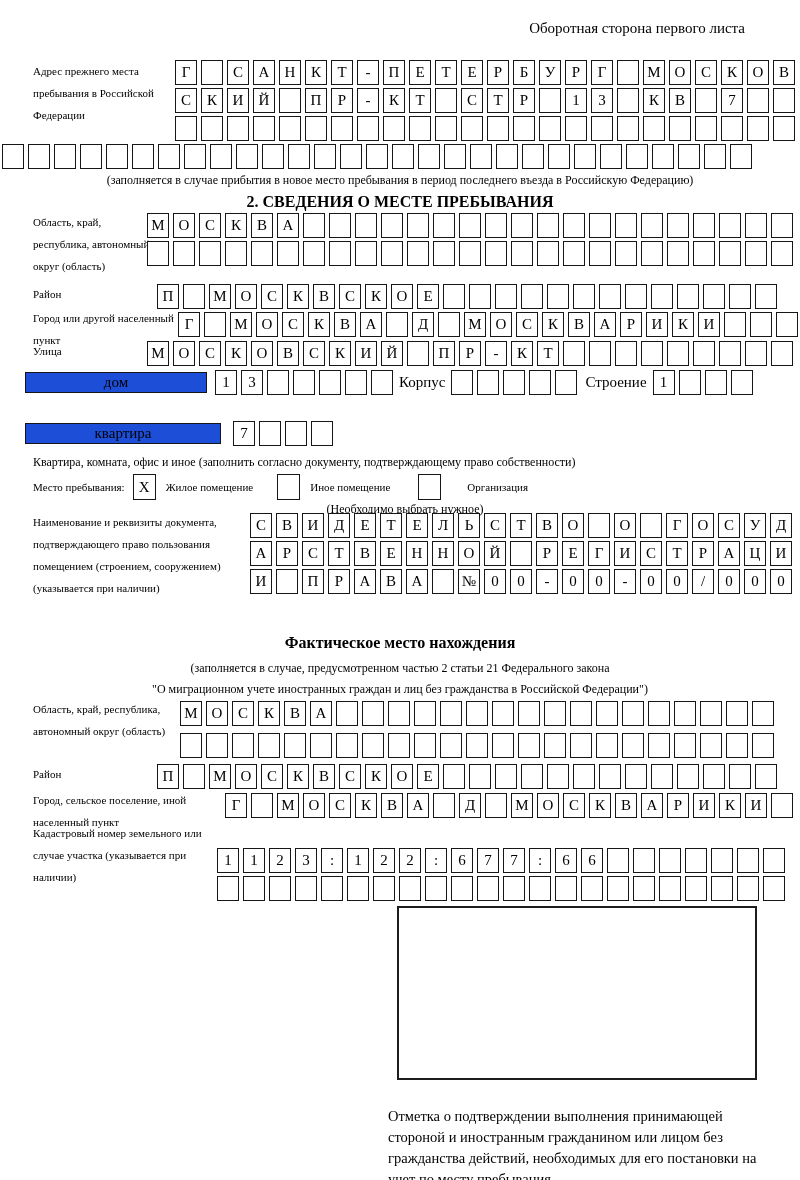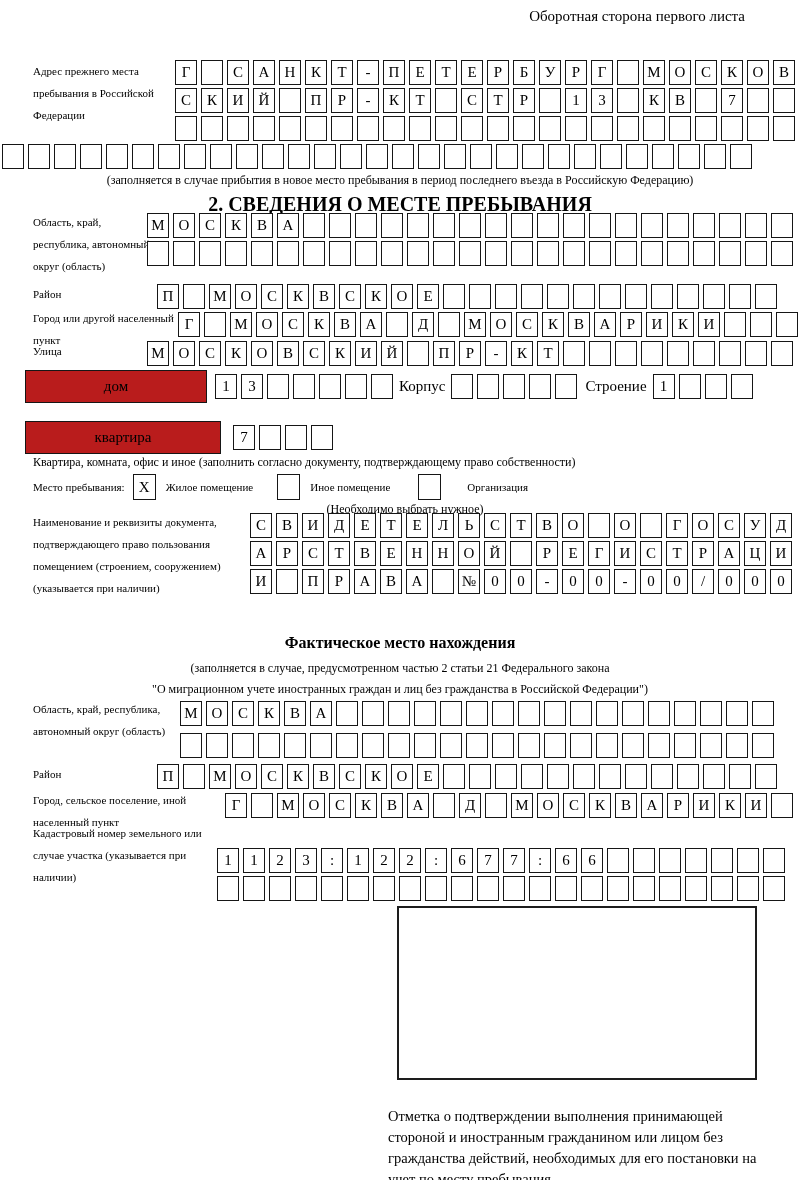--- a/index.html
+++ b/index.html
@@ -7,40 +7,40 @@
   body {
     width: 800px; height: 1180px;
     font-family: "Liberation Serif", "DejaVu Serif", serif;
     color: #000;
   }
   .page { position: relative; width: 800px; height: 1180px; overflow: hidden; background: #fff; }
   .abs { position: absolute; }
 
   .label { font-size: 11px; line-height: 22px; }
   .note { font-size: 12px; line-height: 19px; }
-  .title { font-size: 20px; font-weight: bold; }
+  .title { font-size: 16px; font-weight: bold; }
   .center { width: 800px; text-align: center; }
 
   .grid-row { display: flex; }
   .cell {
     flex: none; width: 22px; height: 25px;
     border: 1.6px solid #161616; margin-right: 4px;
     display: flex; align-items: center; justify-content: center;
     font-size: 15px; line-height: 1; background: #fff;
   }
   .cell:last-child { margin-right: 0; }
 
   .labelbox {
-    flex: none; height: 33px; border: 1.6px solid #161616;
+    flex: none; height: 21px; border: 1.6px solid #161616;
     display: flex; align-items: center; justify-content: center;
-    font-size: 15px; background: #b91c1c;
+    font-size: 15px; background: #1d4ed8;
   }
 
   
-  .corner-note { top: 8px; right: 55px; font-size: 15px; }
+  .corner-note { top: 20px; right: 55px; font-size: 15px; }
   .prev-label { left: 33px; top: 60px; width: 132px; }
   .prev-row1 { left: 175px; top: 60px; }
   .prev-row2 { left: 175px; top: 88px; }
   .prev-row3 { left: 175px; top: 116px; }
   .prev-row4 { left: 2px;  top: 144px; }
   .prev-note { top: 171px; }
 
   
   .s2-title { top: 193px; }
   .s2-oblast-label { left: 33px; top: 211px; width: 118px; }

